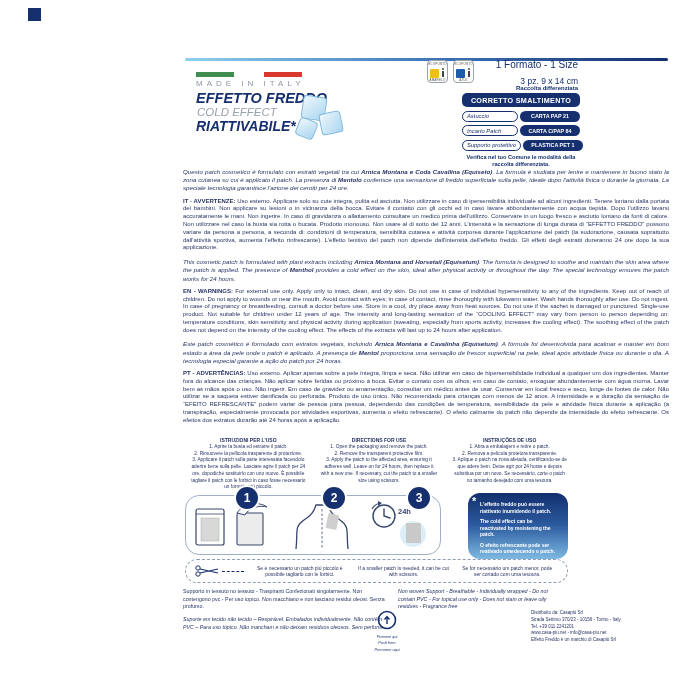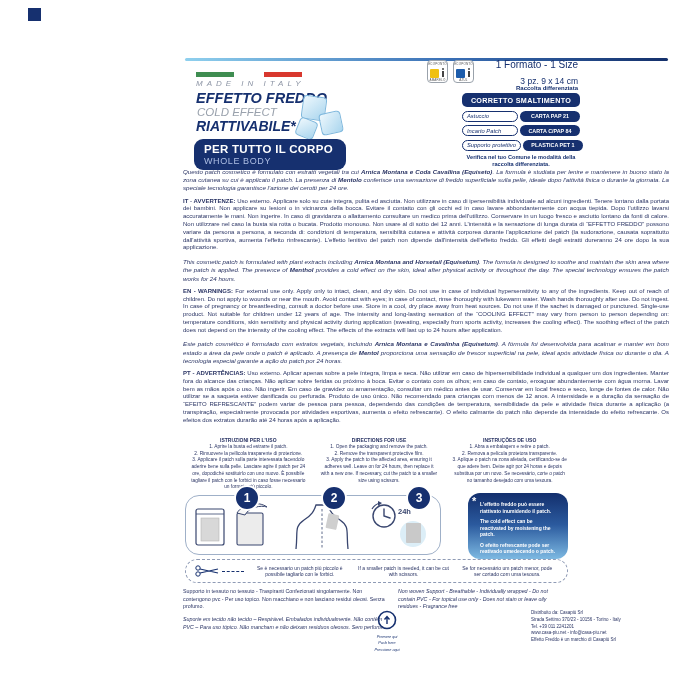--- a/index.html
+++ b/index.html
@@ -4,21 +4,21 @@
 <style>
   html,body{margin:0;padding:0;}
   body{width:700px;height:700px;background:#ffffff;font-family:"Liberation Sans",sans-serif;color:#2a3464;}
   .sheet{position:relative;width:700px;height:700px;overflow:hidden;background:#fff;}
 
   .print-mark{position:absolute;left:28px;top:8px;width:13px;height:13px;background:#16306f;}
   .topline{position:absolute;left:185px;top:58px;width:483px;height:2.5px;
            background:linear-gradient(90deg,#8fd0ee,#3a6fb5 55%,#14306b);border-radius:2px;}
 
   
-  .made{position:absolute;left:196px;top:72px;width:125px;font-style:italic;}
+  .made{position:absolute;left:196px;top:72px;width:125px;}
   .flagbar{display:flex;height:4.5px;}
   .flag-green{width:38px;background:#3f8d51;}
   .flag-gap{width:30px;}
   .flag-red{width:38px;background:#d8382e;}
   .made-text{margin-top:2px;font-size:8px;letter-spacing:4px;color:#8e96a6;font-weight:500;white-space:nowrap;}
   .brandword1{position:absolute;left:196px;top:90px;font-size:14.5px;font-weight:bold;font-style:italic;color:#16306f;white-space:nowrap;}
   .brandword2{position:absolute;left:197px;top:106px;font-size:11.5px;font-style:italic;color:#99a1ac;font-weight:500;white-space:nowrap;}
   .brandword3{position:absolute;left:196px;top:118px;font-size:14px;font-weight:bold;font-style:italic;color:#16306f;white-space:nowrap;}
   .ice-cube{position:absolute;border-radius:4px;background:linear-gradient(135deg,#eef8fd,#a9d5ee);border:1px solid #7fb8dd;}
   .cube1{left:302px;top:96px;width:22px;height:22px;transform:rotate(8deg);}
@@ -115,24 +115,20 @@
       <div class="flag-red"></div>
     </div>
     <div class="made-text">MADE IN ITALY</div>
   </div>
   <div class="brandword1">EFFETTO FREDDO</div>
   <div class="brandword2">COLD EFFECT</div>
   <div class="brandword3">RIATTIVABILE*</div>
   <div class="ice-cube cube1"></div>
   <div class="ice-cube cube2"></div>
   <div class="ice-cube cube3"></div>
-  <div class="body-pill">
-    <div class="l1">PER TUTTO IL CORPO</div>
-    <div class="l2">WHOLE BODY</div>
-  </div>
 
   <div class="ecoicons">
     <div class="ecoicon">
       <div class="t">ECOPONTO</div>
       <div class="binrow">
         <div class="bin yellow"></div>
         <div class="figure"></div>
       </div>
       <div class="t">AMARELO</div>
     </div>

